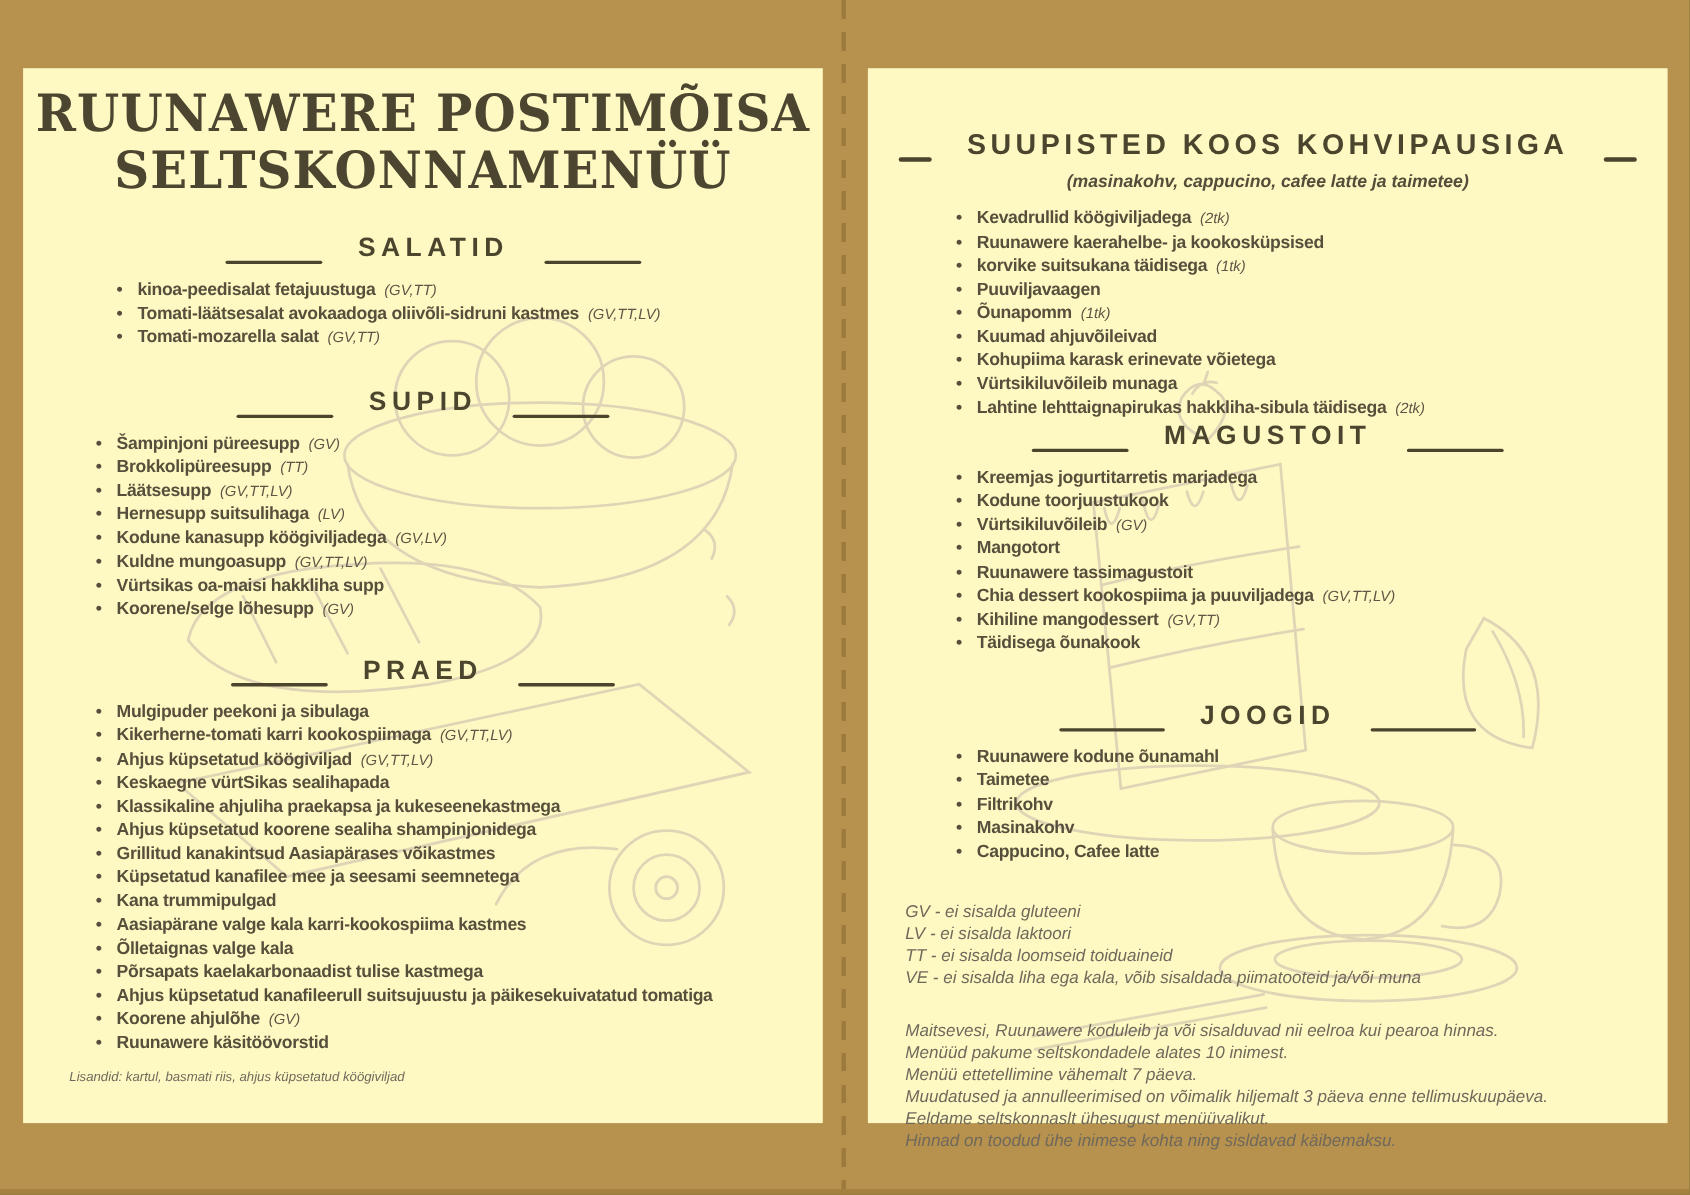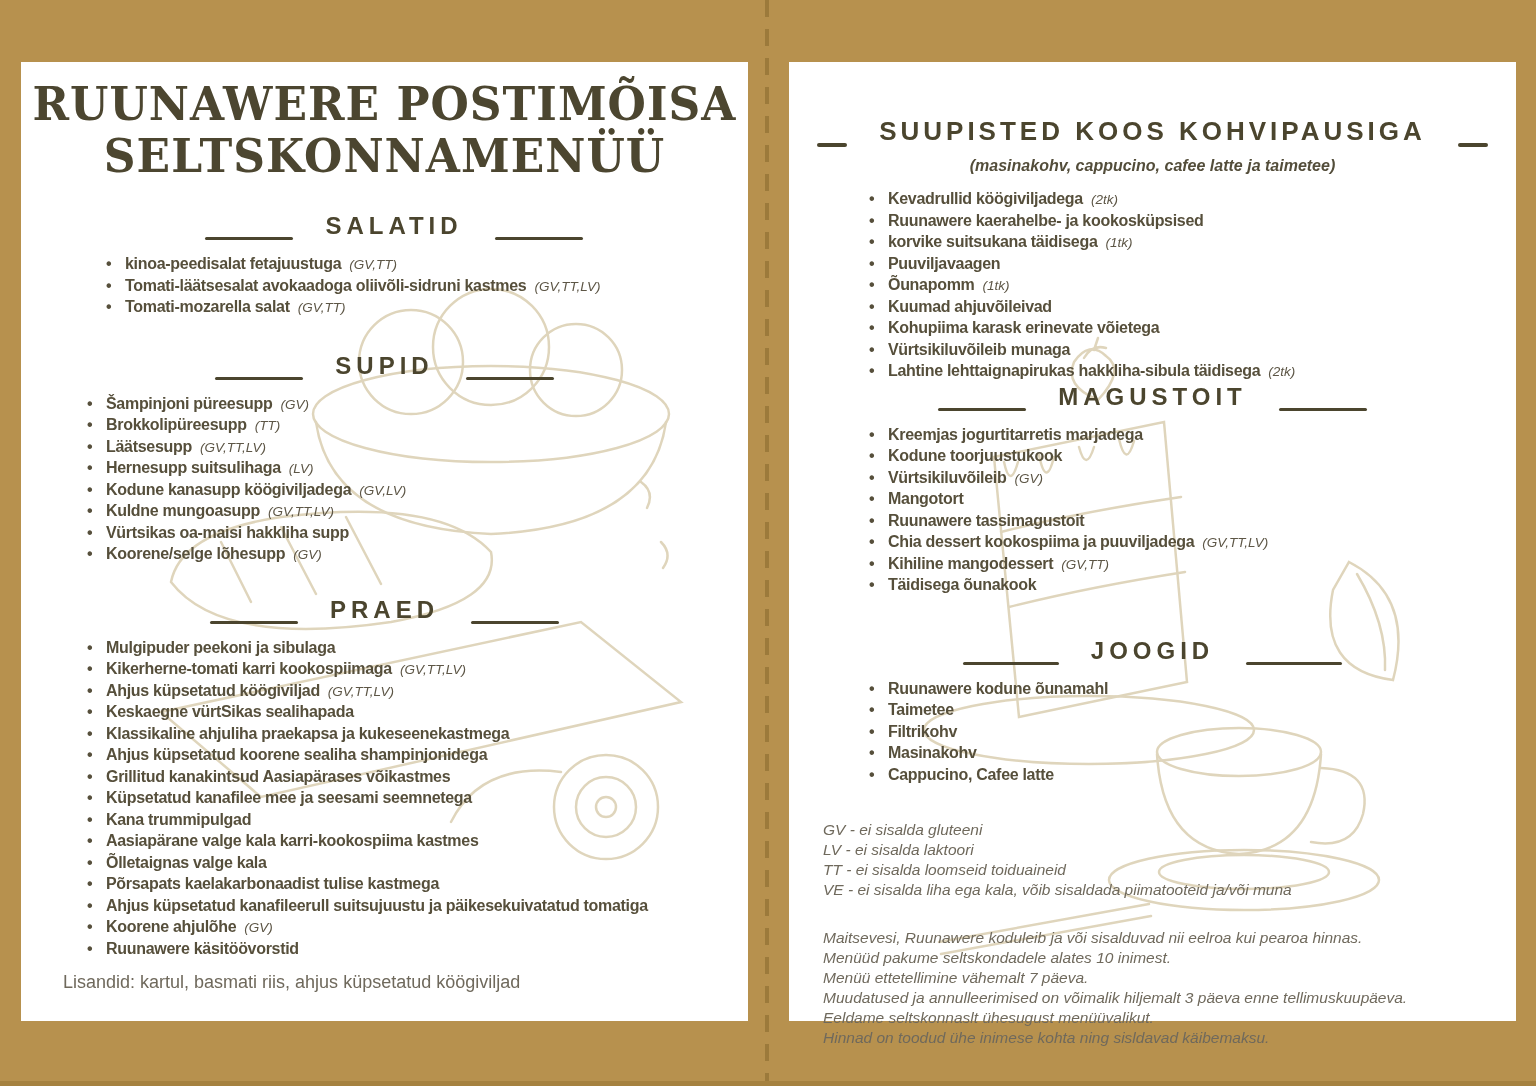--- a/index.html
+++ b/index.html
@@ -1,21 +1,21 @@
 <!DOCTYPE html>
 <html><head>
 <meta charset="utf-8">
 <style>
   html,body{margin:0;padding:0;background:#8a6f3a;}
   .canvas{position:relative;width:1536px;height:1086px;background:#b7914e;overflow:hidden;
           font-family:"Liberation Sans",sans-serif;}
   .fold{position:absolute;left:765px;top:0;width:4px;height:100%;
         background:repeating-linear-gradient(to bottom,#9c7a3b 0 17px,rgba(0,0,0,0) 17px 29px);}
   .bottom-strip{position:absolute;left:0;bottom:0;width:100%;height:5px;background:#a5813f;}
-  .page{position:absolute;top:62px;width:727px;height:959px;background:#ffffff;}
+  .page{position:absolute;top:62px;width:727px;height:959px;background:#fef9c3;}
   .page-left{left:21px;}
   .page-right{left:789px;}
   .bg-art{position:absolute;inset:0;pointer-events:none;}
   .content{position:relative;z-index:1;}
 
   
   .title{margin:16px 0 0;text-align:center;font-family:"DejaVu Serif",serif;font-weight:700;
          font-size:44px;line-height:49px;letter-spacing:1px;color:#4c4630;transform:scaleY(1.06);
          transform-origin:top center;}
   .title span{display:block;}
@@ -31,21 +31,21 @@
   ul.items{list-style:none;margin:14px 0 0;padding:0 0 0 66px;}
   ul.items li{position:relative;padding-left:19px;height:21.5px;line-height:19px;white-space:nowrap;
               font-size:16px;font-weight:700;letter-spacing:-0.3px;color:#564f3b;}
   ul.items li::before{content:"•";position:absolute;left:0;top:0;font-size:16px;color:#564f3b;}
   .tag{font-weight:400;font-style:italic;font-size:13.5px;letter-spacing:0;color:#5d5646;margin-left:8px;}
 
   
   .sec-salatid{margin-top:36px;margin-left:19px;}
   .sec-supid{margin-top:33px;}
   .sec-praed{margin-top:30px;}
-  .foot{margin:12px 0 0 42px;font-size:18px;color:#6f695c;white-space:nowrap;}
+  .foot{margin:12px 0 0 42px;font-style:italic;font-size:12px;color:#6f695c;white-space:nowrap;}
 
   
   .main-head{margin-top:54px;}
   .main-head h2{font-size:26px;letter-spacing:4px;}
   .sub{margin:10px 0 0;text-align:center;font-style:italic;font-weight:700;font-size:16px;color:#534d3a;}
   .page-right ul.items{padding-left:80px;}
   .list-suupisted{margin-top:26px;}
   .sec-magustoit{}
   .sec-joogid{margin-top:40px;}
   .legend,.notes{margin:34px 0 0 34px;padding:0;list-style:none;font-style:italic;

